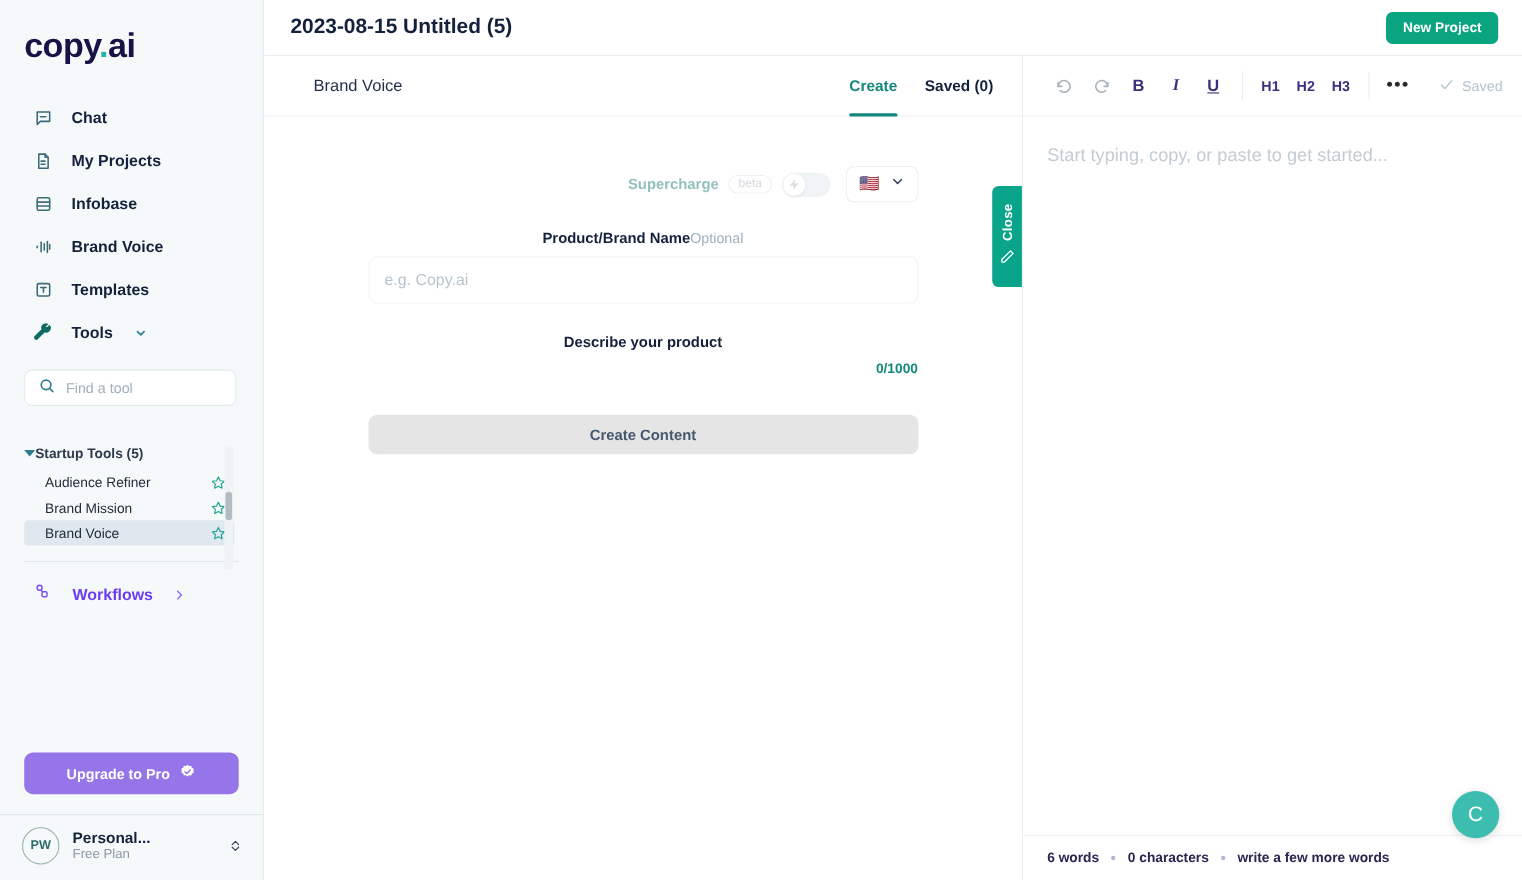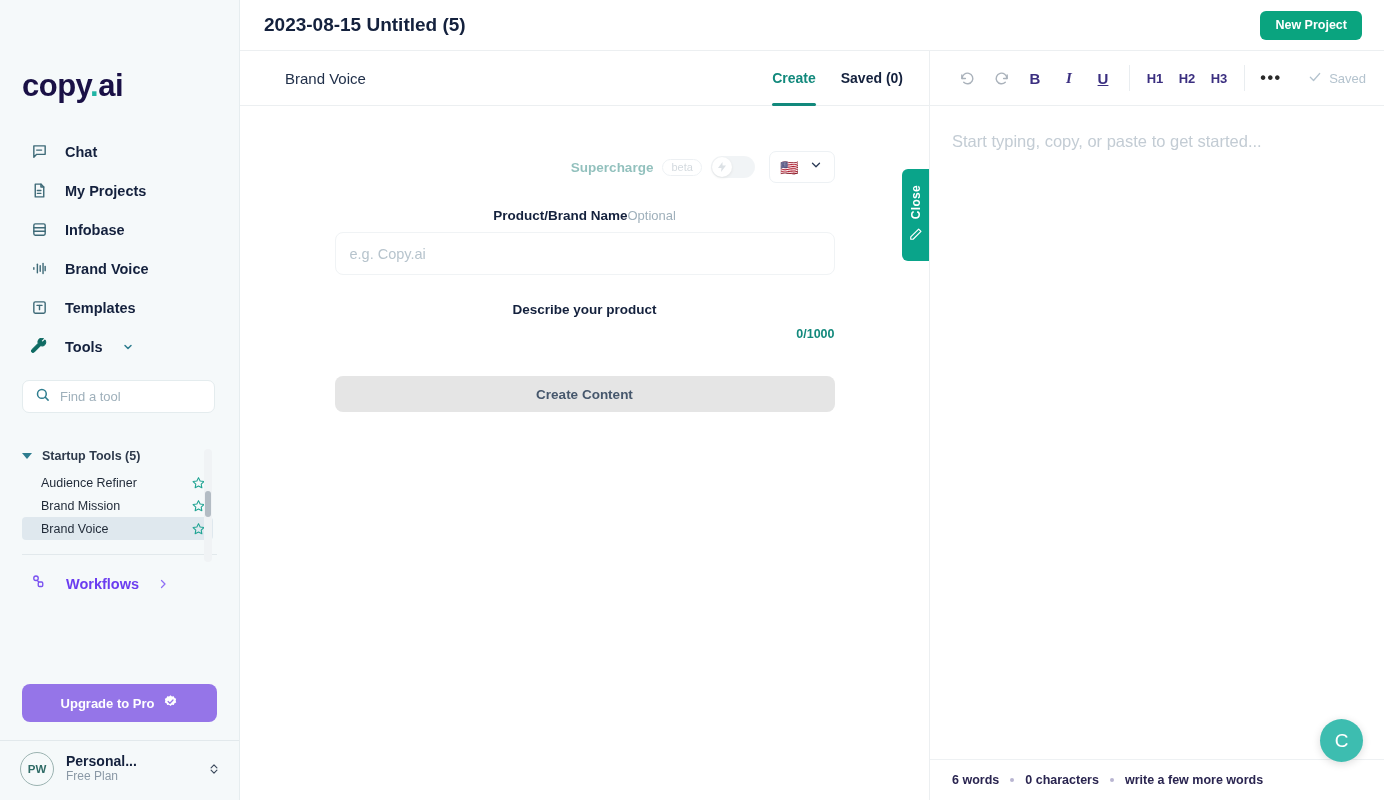--- a/index.html
+++ b/index.html
@@ -12,21 +12,21 @@
   #app { display: flex; width: 1384px; height: 800px; position: relative; }
 
   
   #sidebar {
     width: 240px; height: 800px;
     background: #f5f9fa;
     border-right: 1px solid #e6edef;
     display: flex; flex-direction: column;
     position: relative; flex: 0 0 240px;
   }
-  .logo-wrap { padding: 24px 0 10px 22px; margin-top: 44px; }
+  .logo-wrap { padding: 24px 0 10px 22px; }
   .logo { font-size: 31px; font-weight: 700; color: #1a1146; letter-spacing: -0.5px; }
   .logo .dot { color: #20b5a5; }
 
   .nav { margin-top: 18px; }
   .nav-item {
     display: flex; align-items: center; gap: 17px;
     height: 39px; padding-left: 30px; cursor: pointer;
     color: #14213d; font-size: 14.5px; font-weight: 600;
   }
   .nav-item .ico { width: 18px; height: 18px; display: flex; align-items: center; justify-content: center; flex: 0 0 18px; }
@@ -43,21 +43,21 @@
     font-family: "Liberation Sans", sans-serif; font-size: 13px; color: #3f4b5b;
     width: 100%;
   }
   .search-box input::placeholder { color: #9fb0bb; }
 
   .tools-scroll {
     margin-top: 36px; position: relative;
     padding-left: 22px; padding-right: 26px;
   }
   .group-head {
-    display: flex; align-items: center; gap: 10px;
+    display: flex; align-items: center; 
     font-size: 12.5px; color: #2e3a4b; font-weight: 600;
     margin-bottom: 8px; cursor: pointer;
   }
   .caret { width: 0; height: 0; border-left: 5px solid transparent; border-right: 5px solid transparent; border-top: 6px solid #2e7d8f; }
   .tool-row {
     display: flex; align-items: center; justify-content: space-between;
     height: 23px; padding: 0 8px 0 19px; border-radius: 4px;
     font-size: 12.5px; color: #1f2937; cursor: pointer;
   }
   .tool-row.active { background: #dfe8ee; }

